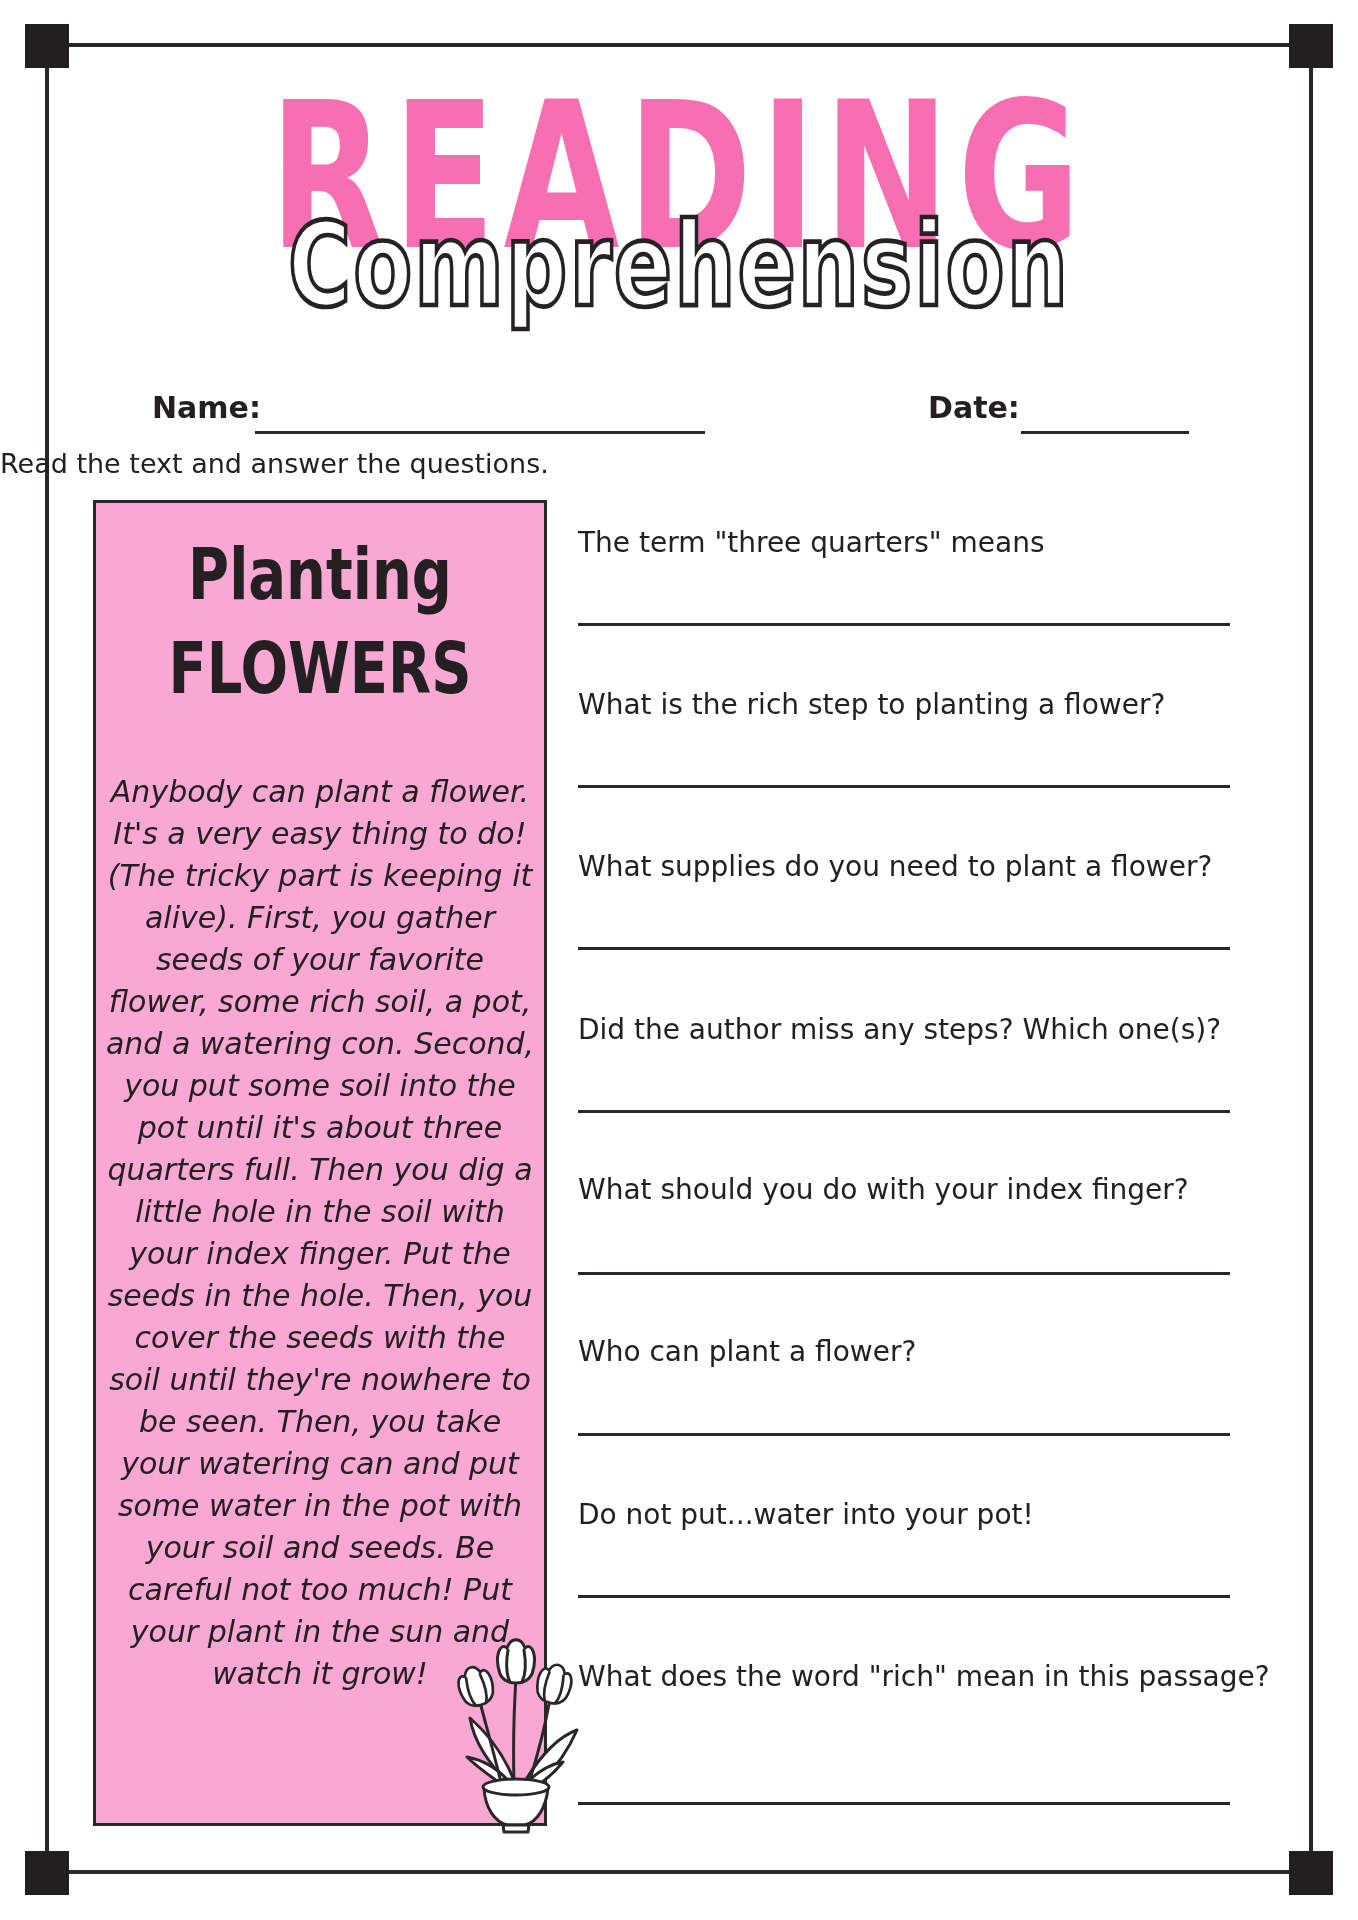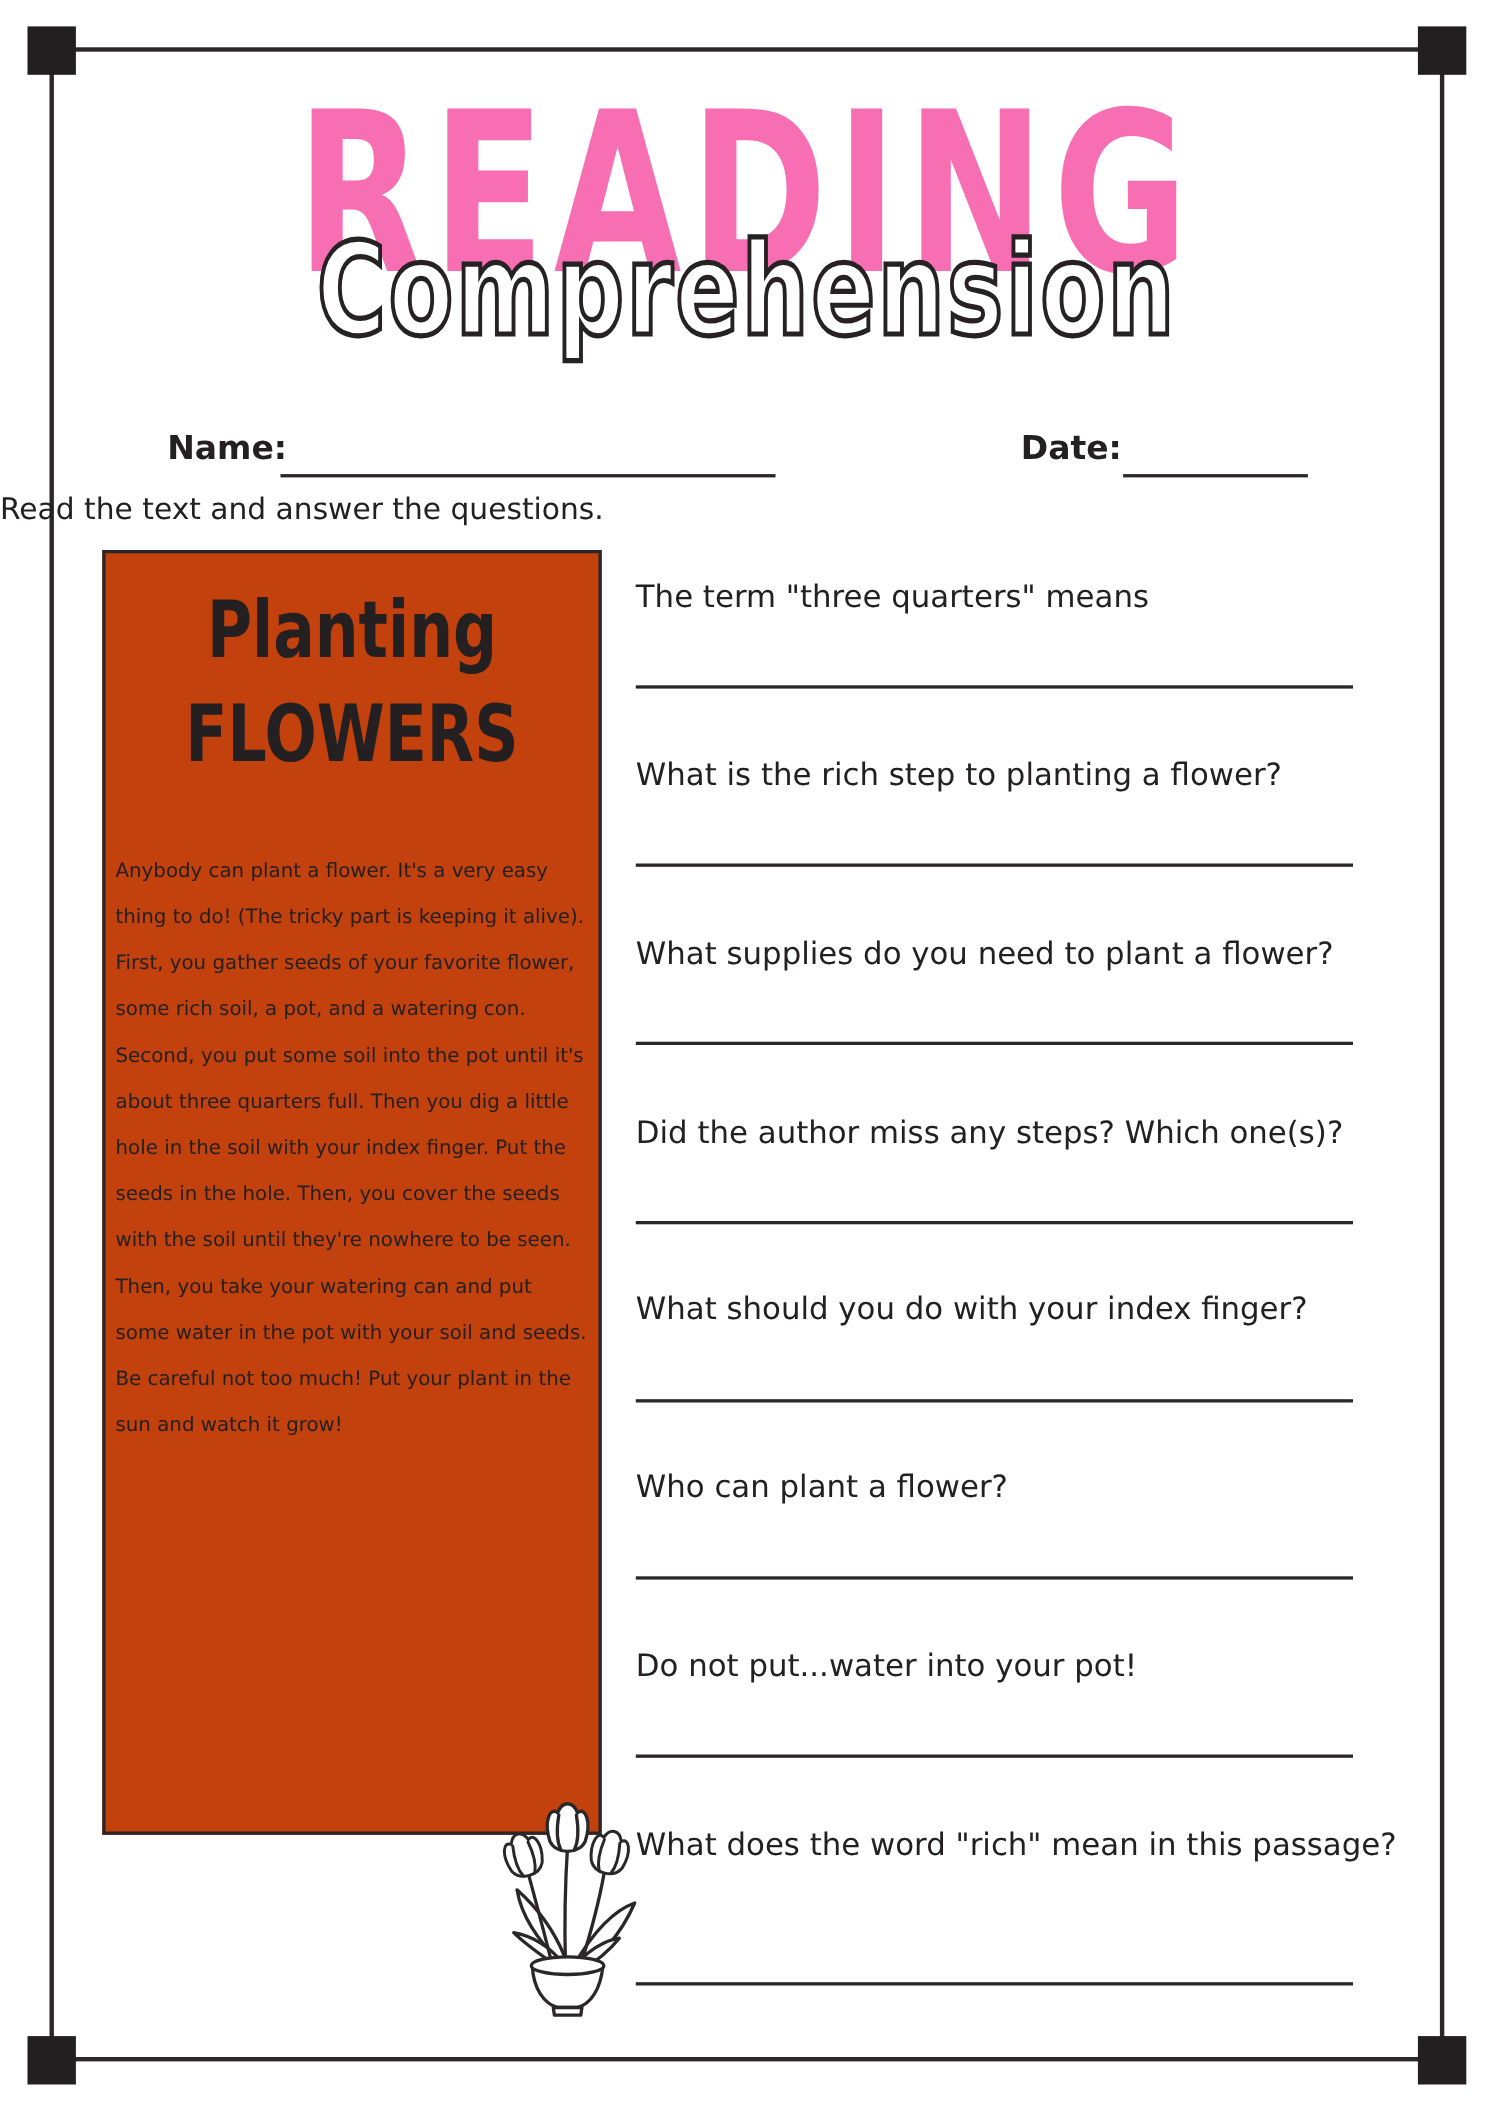--- a/index.html
+++ b/index.html
@@ -33,27 +33,27 @@
   
   .field-label{position:absolute;font-size:30px;font-weight:600;}
   .name-label{left:152px;top:390px;}
   .date-label{left:928px;top:390px;}
   .write-line{position:absolute;height:32px;border-bottom:3px solid #2b2729;}
   .name-line{left:255px;top:399px;width:450px;}
   .date-line{left:1021px;top:399px;width:168px;}
   .instruction{position:absolute;top:448px;left:0;width:100%;text-align:left;
     font-size:27px;}
   
-  .passage-box{position:absolute;left:93px;top:500px;width:454px;height:1168px;
-    border:3px solid #2b2729;box-sizing:border-box;background:#c2410c;z-index:1;}
+  .passage-box{position:absolute;left:93px;top:500px;width:454px;height:1326px;
+    border:3px solid #2b2729;box-sizing:border-box;background:#f9a8d4;z-index:1;}
   .passage-title{position:absolute;top:24px;left:0;width:100%;text-align:center;
     font-size:56px;font-weight:700;line-height:74px;
     transform:scaleY(1.28);transform-origin:top center;}
-  .passage-body{position:absolute;top:268px;left:9px;right:9px;
-    font-size:18px;line-height:42px;}
+  .passage-body{position:absolute;top:268px;left:9px;right:9px;text-align:center;
+    font-size:30px;line-height:42px;font-style:italic;}
   
   .tulip{position:absolute;left:450px;top:1636px;z-index:3;}
   
   .q-block{position:absolute;left:578px;width:702px;}
   .q-text{font-size:28px;line-height:46px;}
   .a-line{position:absolute;left:0;width:652px;height:0;
     border-bottom:3px solid #2b2729;}
 </style>
 </head>
 <body>

